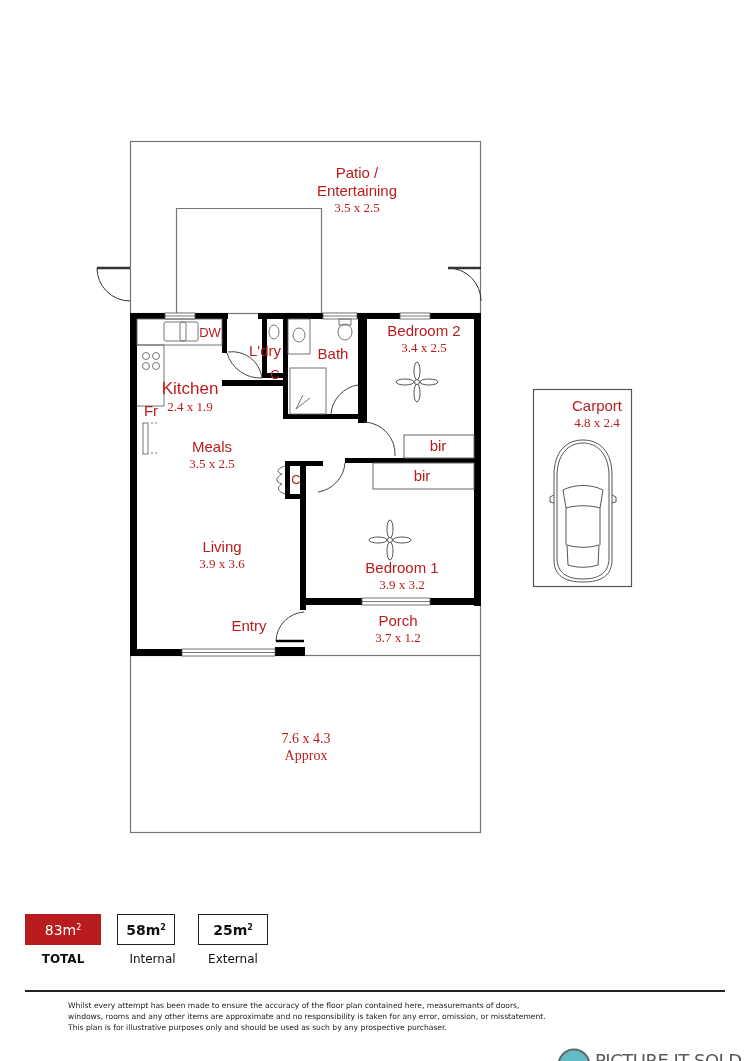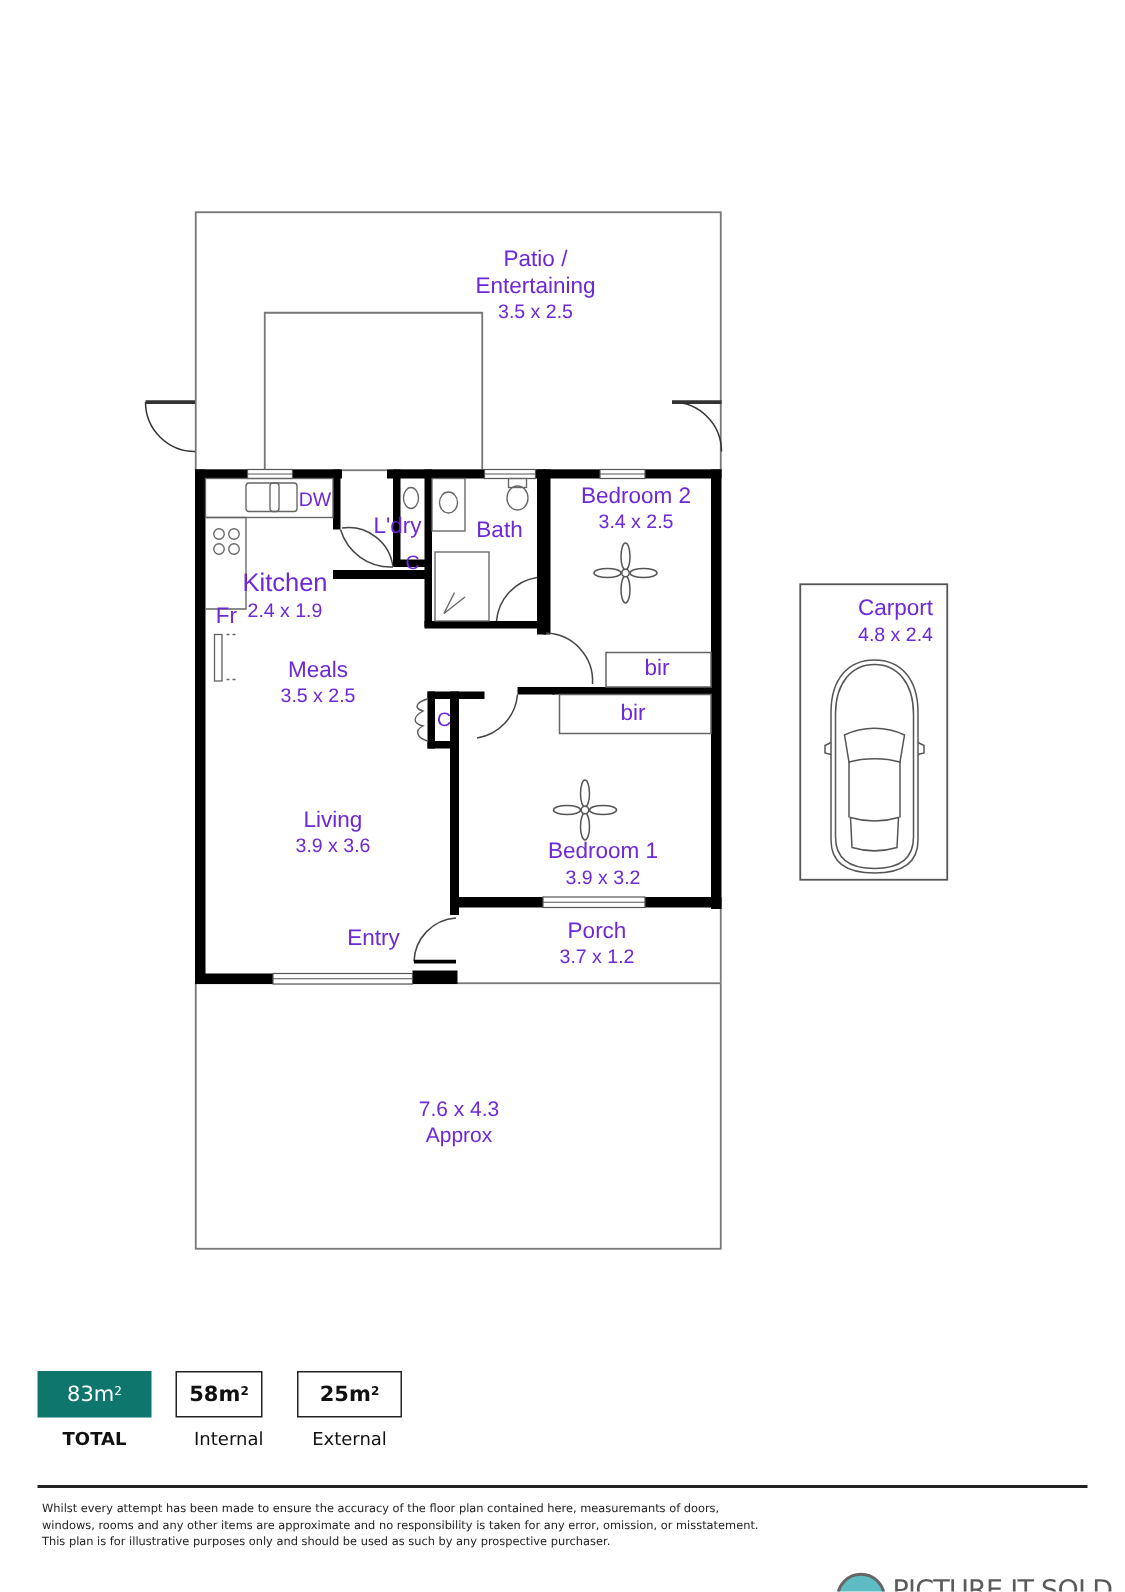--- a/index.html
+++ b/index.html
@@ -1,36 +1,36 @@
 <!DOCTYPE html>
 <html><head>
 <meta charset="utf-8">
 <style>
   html, body { margin: 0; padding: 0; background: #ffffff; }
   body { width: 750px; height: 1061px; position: relative; overflow: hidden; font-family: "Liberation Sans", sans-serif; color: #111; }
   .plan { position: absolute; left: 0; top: 0; width: 750px; height: 900px; }
-  .lbl { position: absolute; text-align: center; font-family: "Liberation Sans", sans-serif; color: #6d28d9; line-height: 1.2; white-space: nowrap; transform: translateX(-50%); }
+  .lbl { position: absolute; text-align: center; font-family: "Liberation Sans", sans-serif; color: #b91c1c; line-height: 1.2; white-space: nowrap; transform: translateX(-50%); }
   .lbl .name { font-size: 15px; display: block; }
-  .lbl .dim { font-size: 13px; display: block; }
+  .lbl .dim { font-size: 13px; display: block; font-family: Liberation Serif, serif; }
   .small { font-size: 13px; }
 
   .areas { position: absolute; left: 25px; top: 914px; width: 260px; height: 60px; }
   .abox { position: absolute; top: 0; height: 31px; box-sizing: border-box; display: flex; align-items: center; justify-content: center; font-family: "DejaVu Sans", sans-serif; font-size: 14px; }
   .abox sup { font-size: 8px; position: relative; top: -2px; }
-  .abox.total { left: 0; width: 76px; background: #0f766e; color: #fff; }
+  .abox.total { left: 0; width: 76px; background: #b91c1c; color: #fff; }
   .abox.internal { left: 92px; width: 58px; border: 1.5px solid #222; font-weight: bold; }
   .abox.external { left: 173px; width: 70px; border: 1.5px solid #222; font-weight: bold; }
   .acap { position: absolute; top: 38px; font-family: "DejaVu Sans", sans-serif; font-size: 12px; text-align: center; }
   .acap.total { left: 0; width: 76px; font-weight: bold; }
   .acap.internal { left: 92px; width: 71px; }
   .acap.external { left: 173px; width: 70px; }
 
   .rule { position: absolute; left: 25px; top: 990px; width: 700px; height: 2px; background: #222; }
   .disclaimer { position: absolute; left: 28px; top: 1000px; width: 470px; font-family: "DejaVu Sans", sans-serif; font-size: 7.6px; line-height: 11px; color: #222; }
-  .disclaimer span { display: block; white-space: nowrap; }
+  .disclaimer span { display: block; white-space: nowrap; margin-left: 40px; }
   .logo { position: absolute; left: 557px; top: 1001px; width: 190px; height: 34px; margin-top: 47px; }
   .logo-text { position: absolute; left: 38px; top: 2px; font-family: "DejaVu Sans", sans-serif; font-size: 18px; color: #5a5a5a; letter-spacing: -0.5px; white-space: nowrap; }
   .logo-sub { position: absolute; left: 40px; top: 23px; font-family: "DejaVu Sans", sans-serif; font-size: 6px; color: #bbb; letter-spacing: 2.4px; white-space: nowrap; }
 </style>
 </head>
 <body>
 
 <div class="plan">
   <svg width="750" height="900" viewBox="0 0 750 900" xmlns="http://www.w3.org/2000/svg">
 

